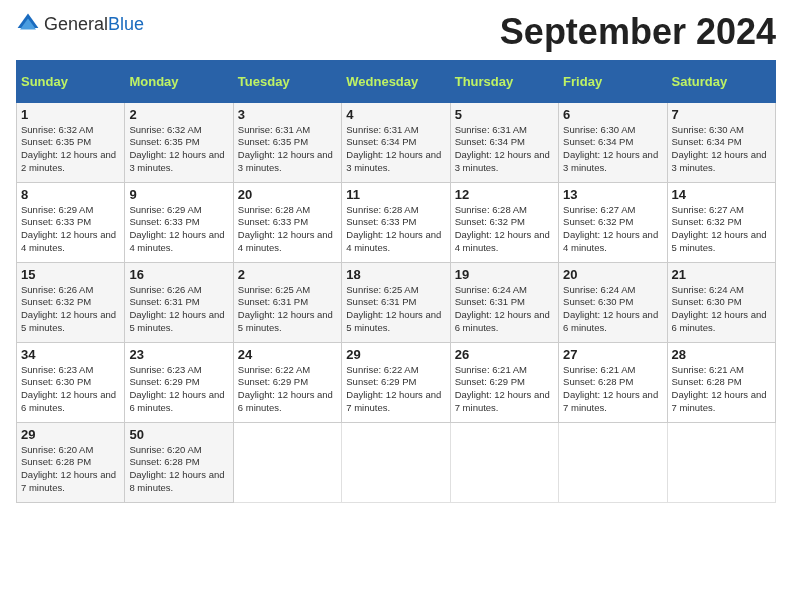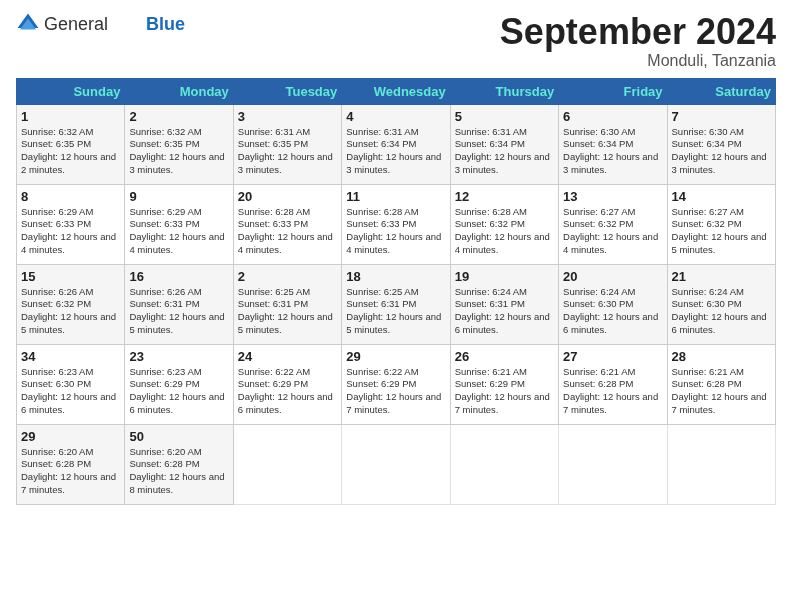--- a/index.html
+++ b/index.html
@@ -40,23 +40,23 @@
       font-size: 16px;
       color: #555;
     }
     .calendar-table {
       width: 100%;
       border-collapse: collapse;
       font-size: 10px;
     }
     .calendar-table thead tr th {
       background-color: #2962a8;
-      color: #5eead4;
-      padding: 5px 4px;
-      text-align: right;
+      color: #bef264;
+      padding: 13px 4px;
+      text-align: left;
       font-size: 13px;
       font-weight: bold;
       border: 1px solid #2962a8;
     }
     .calendar-table tbody tr td {
       border: 1px solid #ccc;
       vertical-align: top;
       padding: 4px 4px;
       width: calc(100% / 7);
       min-height: 80px;
@@ -91,26 +91,25 @@
 </head>
 <body>
 
 <div class="header-area">
   <div class="logo">
     <svg class="logo-icon" viewBox="0 0 30 30" xmlns="http://www.w3.org/2000/svg">
       <polygon points="15,2 28,20 2,20" fill="#1a6bbf"></polygon>
       <polygon points="15,8 25,22 5,22" fill="#4a9de0"></polygon>
     </svg>
     <div>
-      <span style="font-size:18px;font-weight:normal;color:#333;">General</span><span style="font-size:18px;font-weight:bold;color:#1a6bbf;padding-left:38px;">Blue</span>
+      <span style="font-size:18px;font-weight:normal;color:#333;">General</span><span style="font-size:18px;font-weight:normal;color:#1a6bbf;">Blue</span>
     </div>
   </div>
   <div class="title-area">
     <div class="month-title">September 2024</div>
-    <div class="location-title">Monduli, Tanzania</div>
   </div>
 </div>
 
 <table class="calendar-table">
   <thead>
     <tr>
       <th>Sunday</th>
       <th>Monday</th>
       <th>Tuesday</th>
       <th>Wednesday</th>

